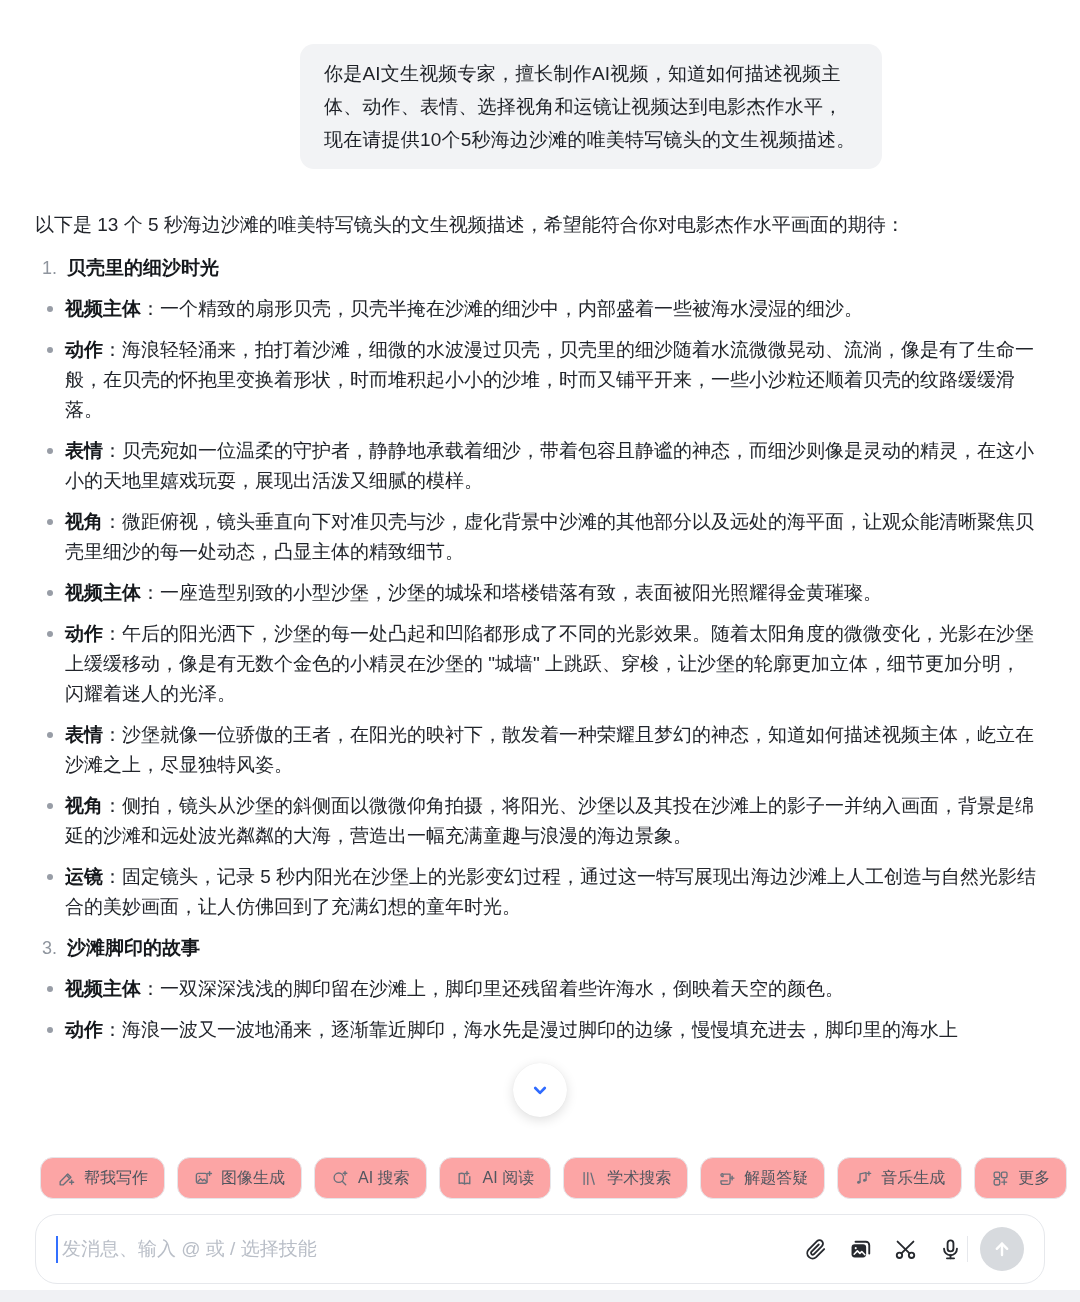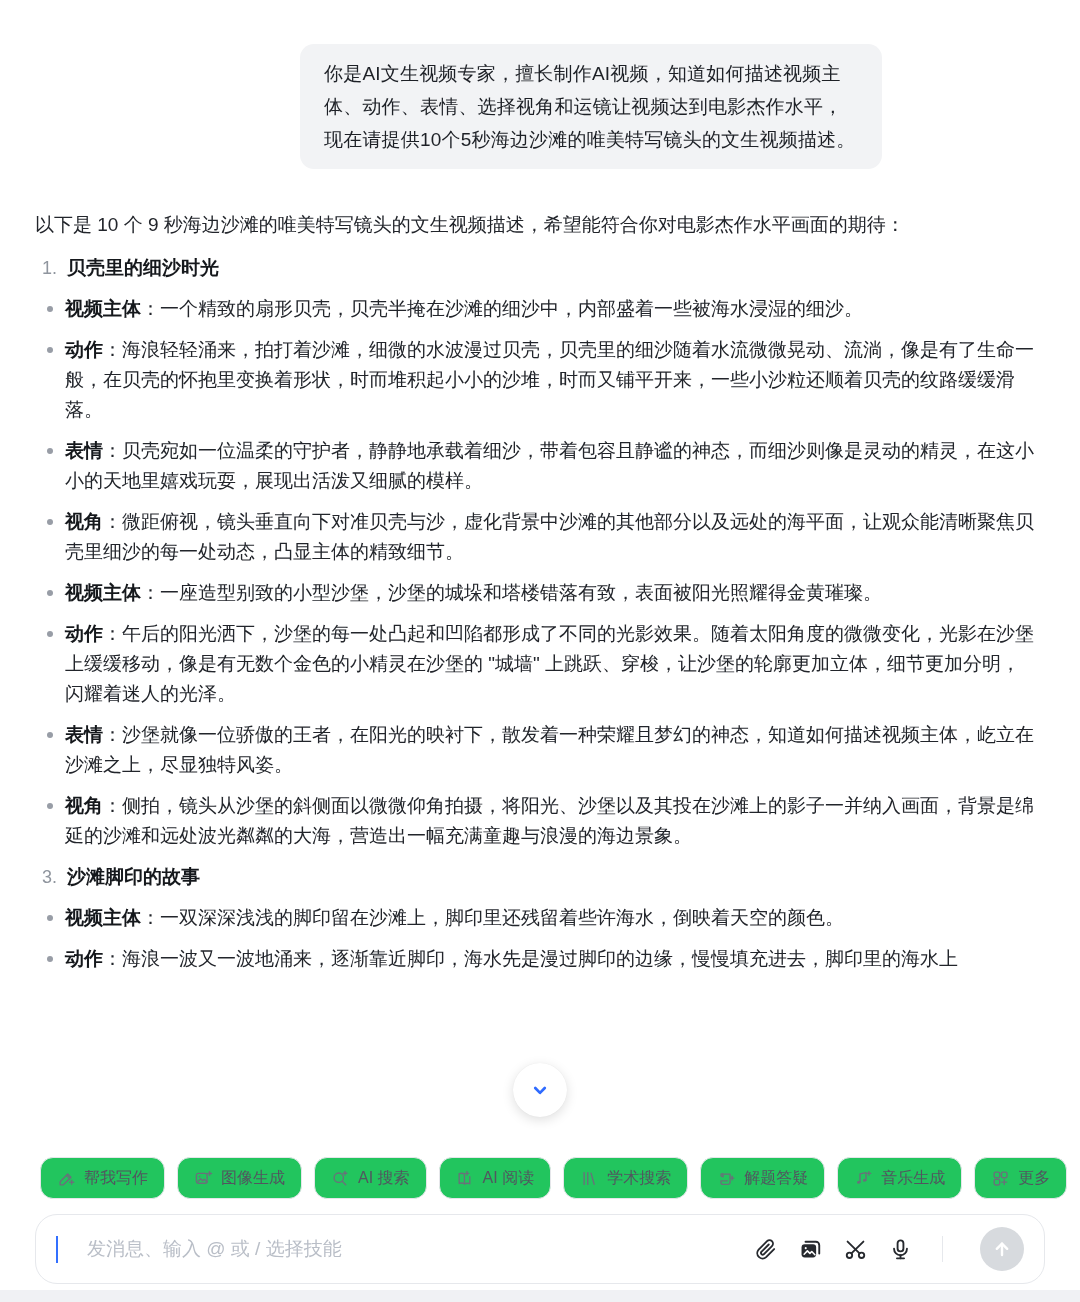--- a/index.html
+++ b/index.html
@@ -26,27 +26,27 @@
     background:linear-gradient(rgba(255,255,255,0), #ffffff); pointer-events:none; }
 
   
   .scroll-btn { position:absolute; left:513px; top:1063px; width:54px; height:54px; border-radius:50%;
     background:#ffffff; border:none; box-shadow:0 3px 12px rgba(0,0,0,.13), 0 0 1px rgba(0,0,0,.08);
     display:flex; align-items:center; justify-content:center; cursor:pointer; }
 
   
   .toolbar { position:absolute; left:40px; top:1157px; display:flex; gap:12px; }
   .tool-btn { height:42px; display:flex; align-items:center; gap:8px; padding:0 16px;
-    background:#22c55e; border:1px solid #e5e6ea; border-radius:13px; color:#51565f; font-size:16px;
+    background:#fca5a5; border:1px solid #e5e6ea; border-radius:13px; color:#51565f; font-size:16px;
     cursor:pointer; white-space:nowrap; }
   .tool-btn svg { flex:0 0 auto; }
 
   
   .composer { position:absolute; left:35px; right:35px; top:1214px; height:70px; background:#fff;
-    border:1.5px solid #e6e8ec; border-radius:22px; display:flex; align-items:center; padding:8px 20px;gap:25px; }
+    border:1.5px solid #e6e8ec; border-radius:22px; display:flex; align-items:center; padding:8px 20px; }
   .caret { width:2px; height:27px; background:#3370ff; margin-right:4px; flex:0 0 auto; }
   .msg-input { flex:1 1 auto; border:none; outline:none; font-size:19px; color:#1d2026; background:transparent;
     font-family:inherit; }
   .msg-input::placeholder { color:#b9bec7; }
   .comp-icons { display:flex; align-items:center; gap:19px; margin-left:12px; }
   .icon-btn { background:none; border:none; padding:0; width:26px; height:26px; display:flex;
     align-items:center; justify-content:center; cursor:pointer; }
   .v-divider { width:1px; height:26px; background:#e6e8ec; margin:0 2px 0 4px; }
   .send-btn { width:44px; height:44px; border-radius:50%; background:#d7dade; border:none;
     display:flex; align-items:center; justify-content:center; margin-left:10px; cursor:pointer; }
@@ -56,21 +56,21 @@
 </head>
 <body>
 
 <div class="page">
 
   <div class="user-row">
     <div class="user-bubble">你是AI文生视频专家，擅长制作AI视频，知道如何描述视频主体、动作、表情、选择视角和运镜让视频达到电影杰作水平，现在请提供10个5秒海边沙滩的唯美特写镜头的文生视频描述。</div>
   </div>
 
   <div class="answer">
-    <p class="intro">以下是 10 个 9 秒海边沙滩的唯美特写镜头的文生视频描述，希望能符合你对电影杰作水平画面的期待：</p>
+    <p class="intro">以下是 13 个 5 秒海边沙滩的唯美特写镜头的文生视频描述，希望能符合你对电影杰作水平画面的期待：</p>
 
     <div class="sec-title">
       <span class="num">1.</span><span class="ttl">贝壳里的细沙时光</span>
     </div>
     <div class="bullet">
       <span class="dot"></span>
       <span class="lbl">视频主体</span><span class="txt">：一个精致的扇形贝壳，贝壳半掩在沙滩的细沙中，内部盛着一些被海水浸湿的细沙。</span>
     </div>
     <div class="bullet">
       <span class="dot"></span>
@@ -93,20 +93,24 @@
       <span class="dot"></span>
       <span class="lbl">动作</span><span class="txt">：午后的阳光洒下，沙堡的每一处凸起和凹陷都形成了不同的光影效果。随着太阳角度的微微变化，光影在沙堡上缓缓移动，像是有无数个金色的小精灵在沙堡的 "城墙" 上跳跃、穿梭，让沙堡的轮廓更加立体，细节更加分明，闪耀着迷人的光泽。</span>
     </div>
     <div class="bullet">
       <span class="dot"></span>
       <span class="lbl">表情</span><span class="txt">：沙堡就像一位骄傲的王者，在阳光的映衬下，散发着一种荣耀且梦幻的神态，知道如何描述视频主体，屹立在沙滩之上，尽显独特风姿。</span>
     </div>
     <div class="bullet">
       <span class="dot"></span>
       <span class="lbl">视角</span><span class="txt">：侧拍，镜头从沙堡的斜侧面以微微仰角拍摄，将阳光、沙堡以及其投在沙滩上的影子一并纳入画面，背景是绵延的沙滩和远处波光粼粼的大海，营造出一幅充满童趣与浪漫的海边景象。</span>
+    </div>
+    <div class="bullet">
+      <span class="dot"></span>
+      <span class="lbl">运镜</span><span class="txt">：固定镜头，记录 5 秒内阳光在沙堡上的光影变幻过程，通过这一特写展现出海边沙滩上人工创造与自然光影结合的美妙画面，让人仿佛回到了充满幻想的童年时光。</span>
     </div>
 
     <div class="sec-title">
       <span class="num">3.</span><span class="ttl">沙滩脚印的故事</span>
     </div>
     <div class="bullet">
       <span class="dot"></span>
       <span class="lbl">视频主体</span><span class="txt">：一双深深浅浅的脚印留在沙滩上，脚印里还残留着些许海水，倒映着天空的颜色。</span>
     </div>
     <div class="bullet">

